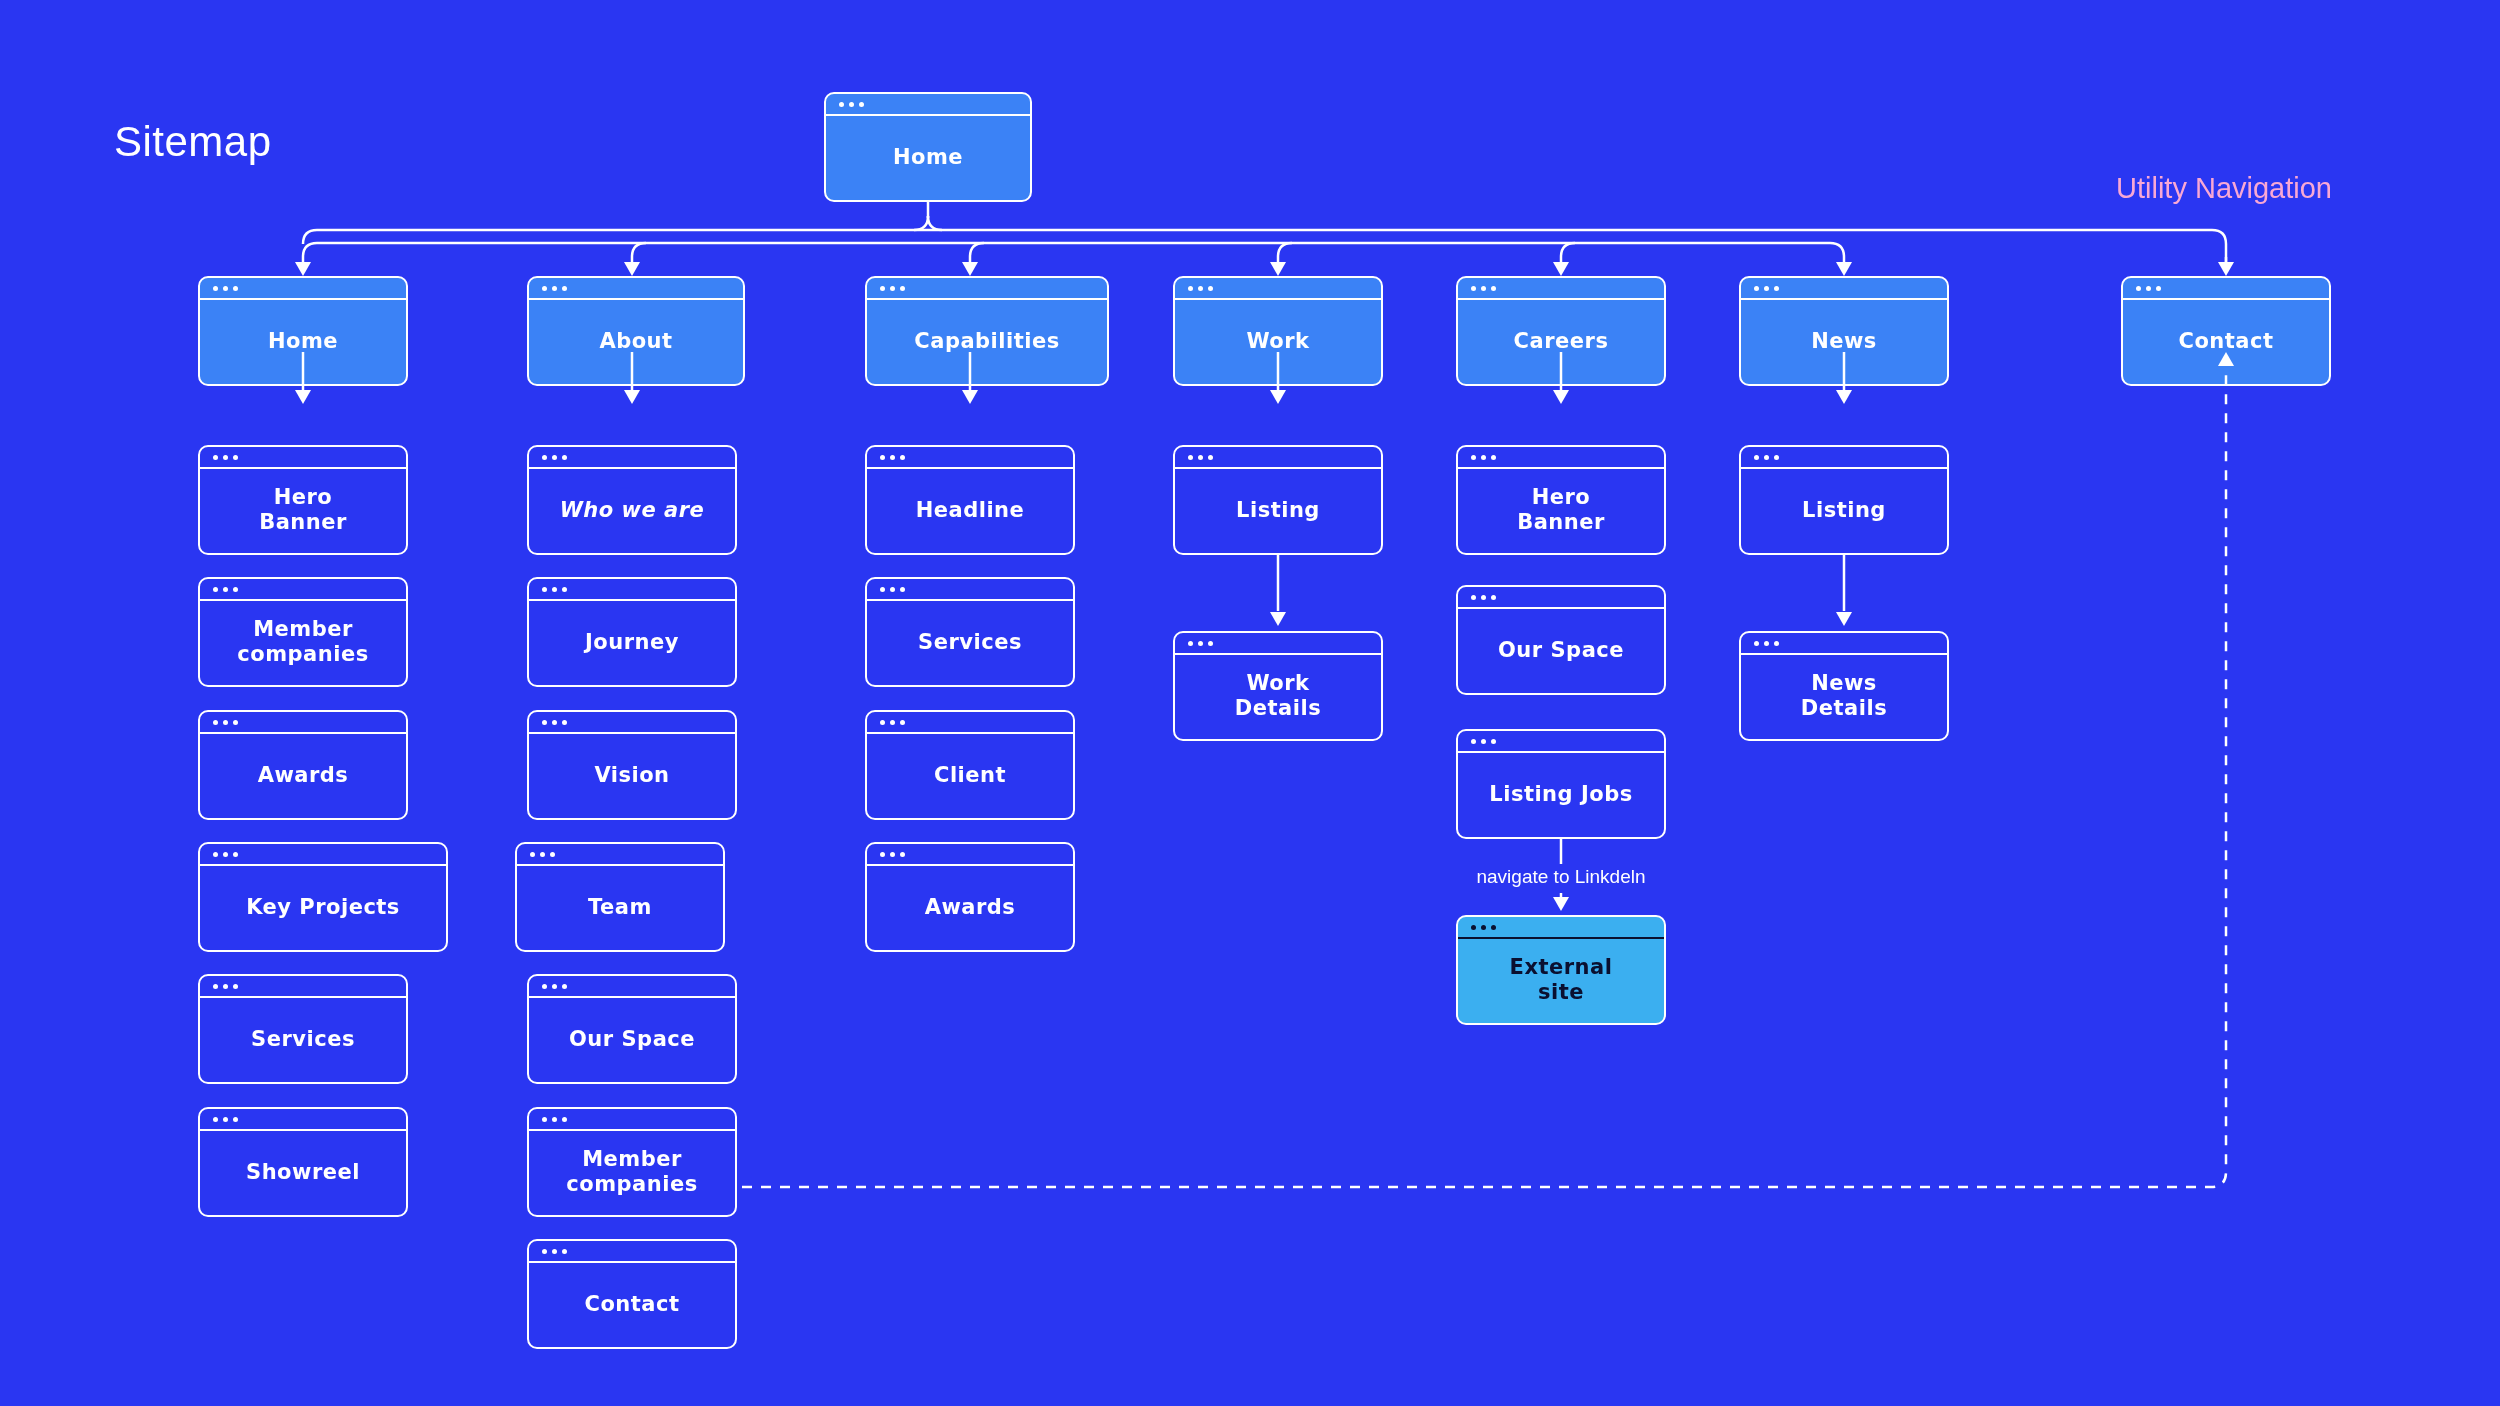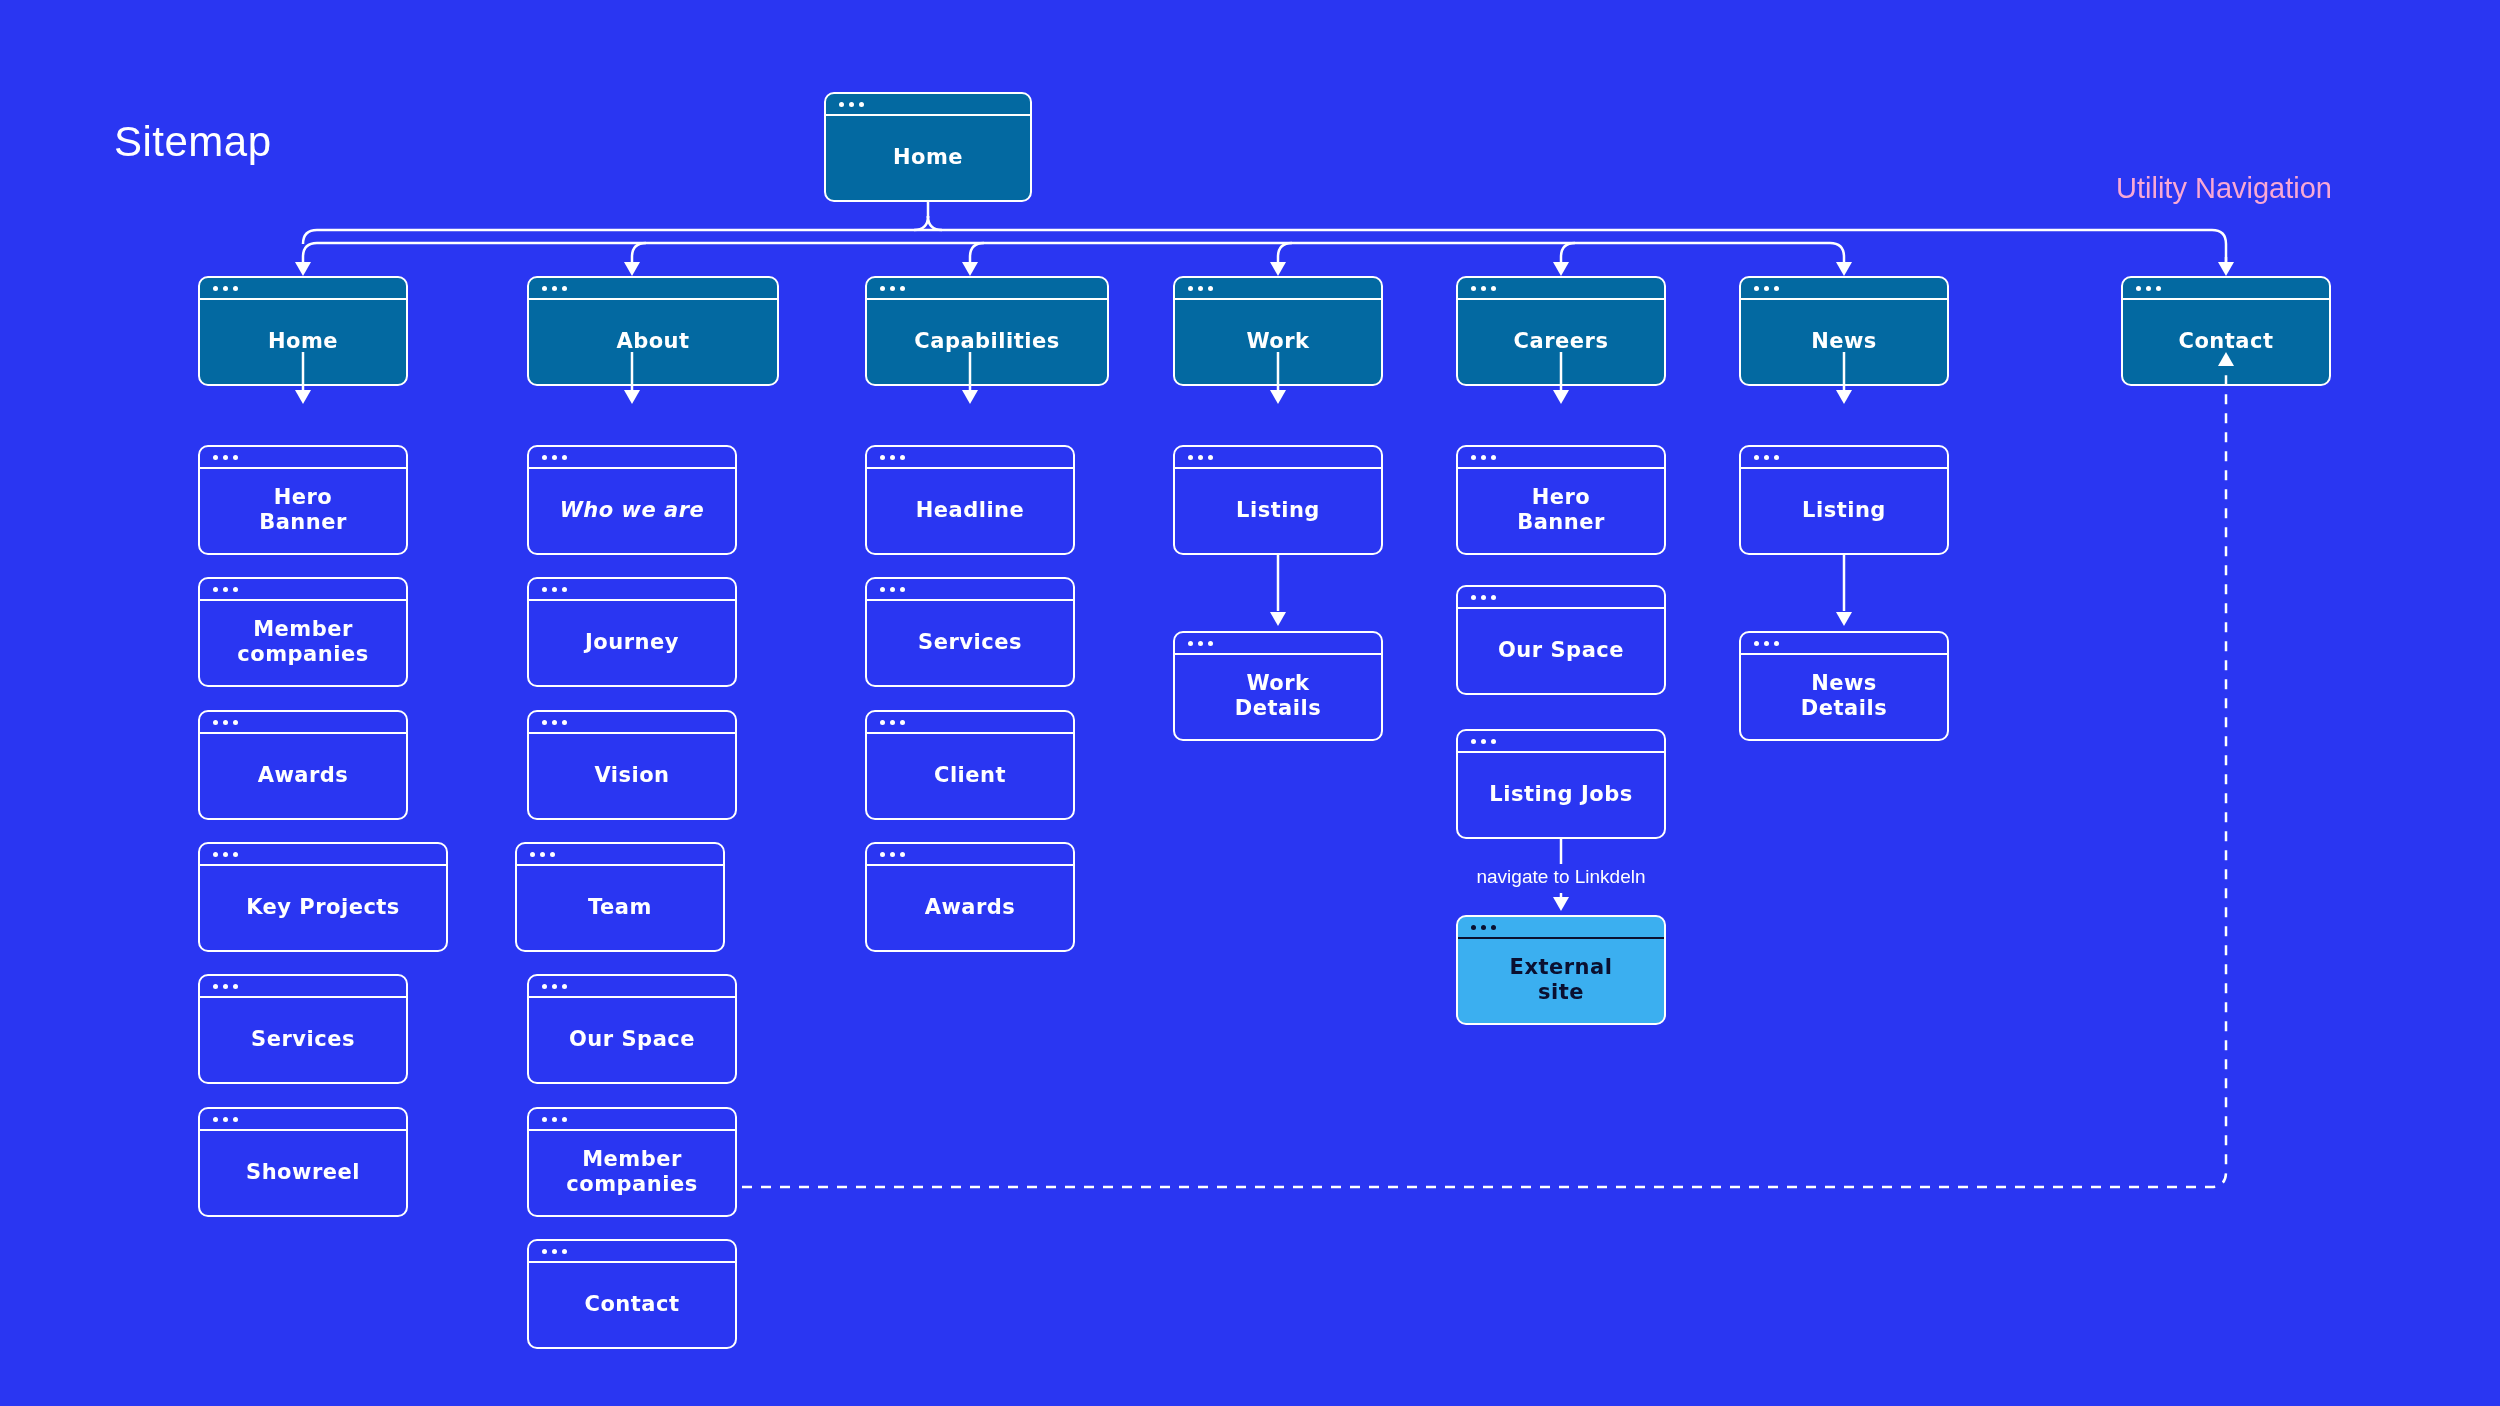--- a/index.html
+++ b/index.html
@@ -36,21 +36,21 @@
     font-weight: 500;
     color: #f9a8d4;
   }
   .node {
     position: absolute;
     box-sizing: border-box;
     border: 2.5px solid #ffffff;
     border-radius: 10px;
     background: transparent;
   }
-  .node.dark  { background: #0369a1; }
+  .node.dark  { background: #3b82f6; }
   .node.external { background: #3BAFF0; }
   .titlebar {
     position: absolute;
     top: 0; left: 0; right: 0;
     height: 20px;
     border-bottom: 2.5px solid #ffffff;
     display: flex;
     align-items: center;
     gap: 5px;
     padding-left: 13px;
@@ -161,21 +161,21 @@
         <div class="node-label">Services</div>
       </div>
       <div class="node outline" style="left: 198px; top: 1107px; width: 210px; height: 110px;">
         <div class="titlebar">
           <span class="dot"></span>
           <span class="dot"></span>
           <span class="dot"></span>
         </div>
         <div class="node-label">Showreel</div>
       </div>
-      <div class="node dark" style="left: 527px; top: 276px; width: 252px; height: 110px;">
+      <div class="node dark" style="left: 527px; top: 276px; width: 218px; height: 110px;">
         <div class="titlebar">
           <span class="dot"></span>
           <span class="dot"></span>
           <span class="dot"></span>
         </div>
         <div class="node-label">About</div>
       </div>
       <div class="node outline" style="left: 527px; top: 445px; width: 210px; height: 110px; font-style: italic;">
         <div class="titlebar">
           <span class="dot"></span>

